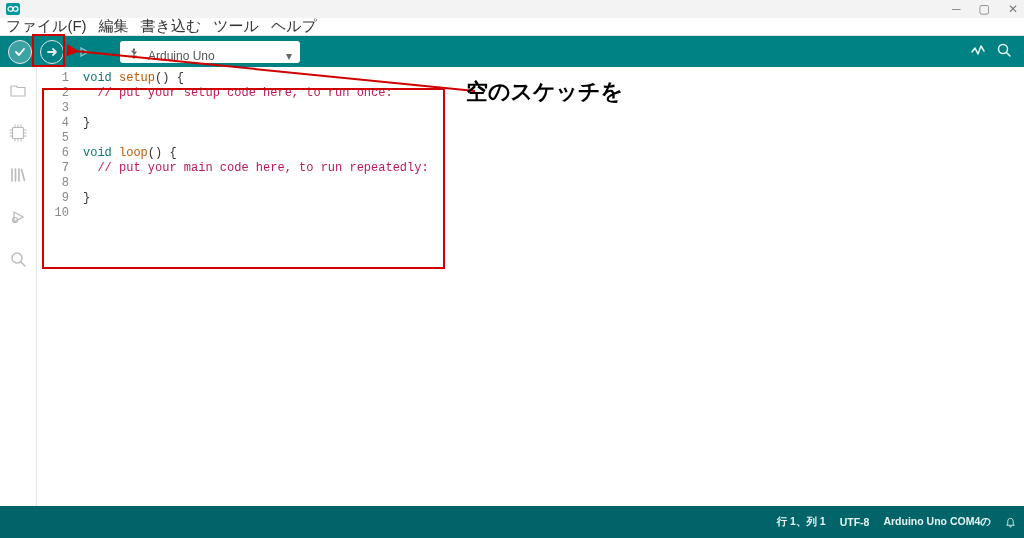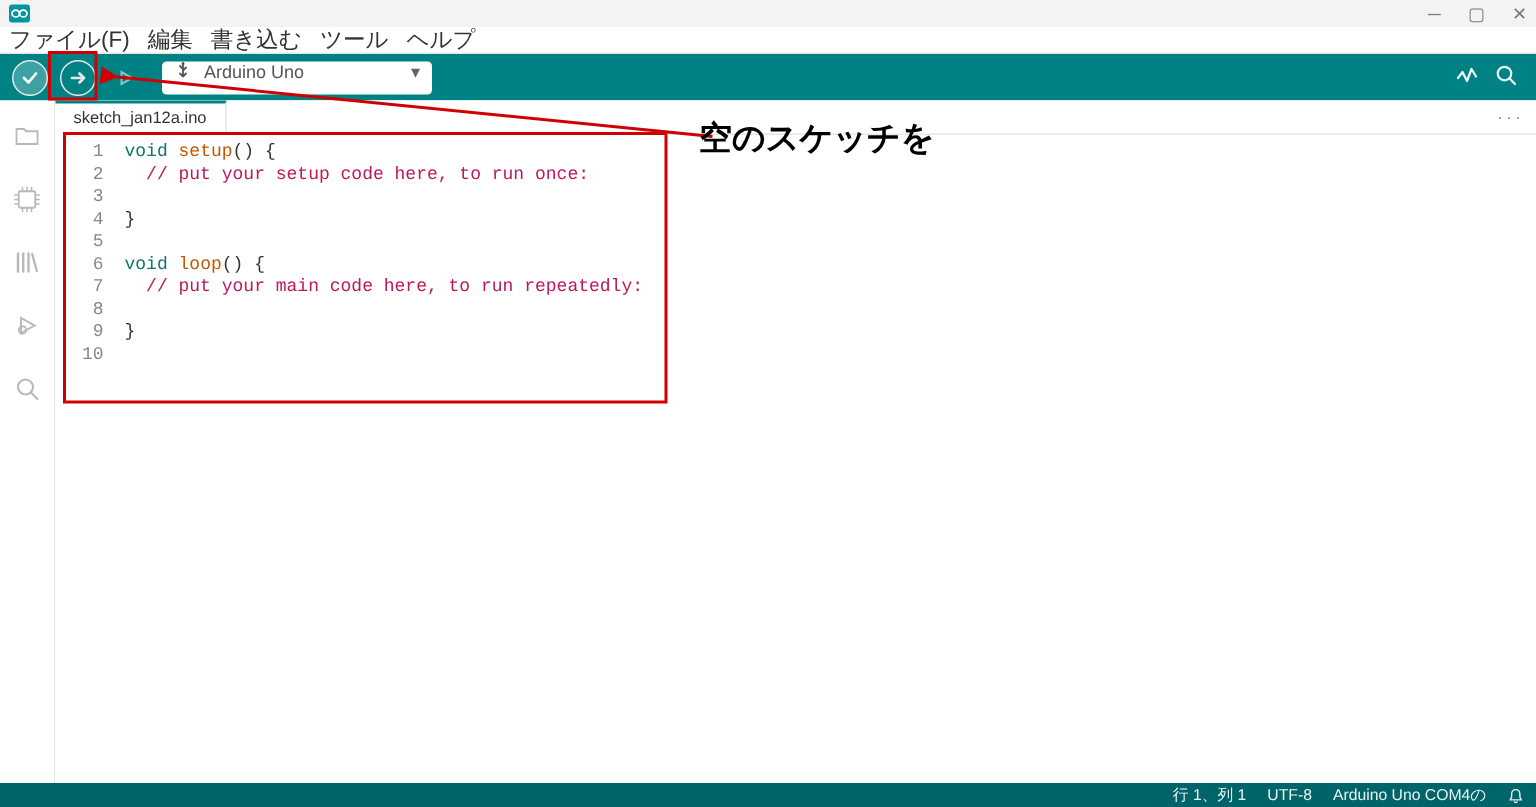--- a/index.html
+++ b/index.html
@@ -38,23 +38,23 @@
     .tool-btn {
       width: 24px; height: 24px; border-radius: 50%;
       border: 1px solid #e6e6e6; background: #008184;
       display: flex; align-items: center; justify-content: center;
       cursor: default;
     }
     .tool-btn.active { background: #3da2a4; }
     .tool-btn svg { display: block; }
     .board-select {
       height: 22px; min-width: 180px; background: #fff;
-      border-radius: 3px; display: flex; align-items: flex-start;
+      border-radius: 3px; display: flex; align-items: flex-end;
       padding: 0 8px; color: #555; font-size: 12px; gap: 8px;
-      position: relative; margin-left: 4px;
+      position: relative; margin-left: 16px;
     }
     .board-select .usb-icon { color: #555; }
     .board-select .chev { margin-left: auto; color: #666; }
     .toolbar-right { margin-left: auto; display: flex; align-items: center; gap: 10px; padding-right: 4px; }
     .toolbar-right span { color: #e8f7f7; cursor: default; }
     
     .main-row { display: flex; height: 455px; }
     .sidebar {
       width: 37px; border-right: 1px solid #e6e6e6;
       display: flex; flex-direction: column; align-items: center;
@@ -91,21 +91,21 @@
     .code .line { height: 15px; }
     .tok-kw { color: #0f766e; }
     .tok-fn { color: #c05a00; }
     .tok-punc { color: #333; }
     .tok-cmt { color: #be185d; }
     
     .statusbar {
       position: absolute; left: 0; right: 0; bottom: 0;
       height: 16px; background: #006468; color: #e6f4f4;
       display: flex; align-items: center; justify-content: flex-end;
-      padding: 0 8px; gap: 14px; font-size: 10.5px;
+      padding: 16px 8px; gap: 14px; font-size: 10.5px; font-weight: bold;
     }
     .statusbar .bell { display: inline-flex; }
     
     .anno-box {
       position: absolute; border: 2px solid #d00000; pointer-events: none;
     }
     .anno-box.upload { left: 32px; top: 34px; width: 33px; height: 33px; }
     .anno-box.codearea { left: 42px; top: 88px; width: 403px; height: 181px; }
     .anno-line {
       position: absolute; pointer-events: none;
@@ -210,26 +210,20 @@
     </div>
     <div class="side-icon">
       <svg width="18" height="18" viewBox="0 0 18 18">
           <circle cx="8" cy="8" r="5" fill="none" stroke="currentColor" stroke-width="1.4"></circle>
           <path d="M12 12 L16 16" stroke="currentColor" stroke-width="1.4" stroke-linecap="round"></path>
         </svg>
     </div>
   </div>
 
   <div class="editor-area">
-    <div class="tabstrip">
-      <div class="tab active">
-        <span>sketch_jan12a.ino</span>
-      </div>
-      <span class="tab-more">···</span>
-    </div>
 
     <div class="editor">
       <div class="gutter" id="gutter">
           <div class="ln">1</div>
           <div class="ln">2</div>
           <div class="ln">3</div>
           <div class="ln">4</div>
           <div class="ln">5</div>
           <div class="ln">6</div>
           <div class="ln">7</div>

